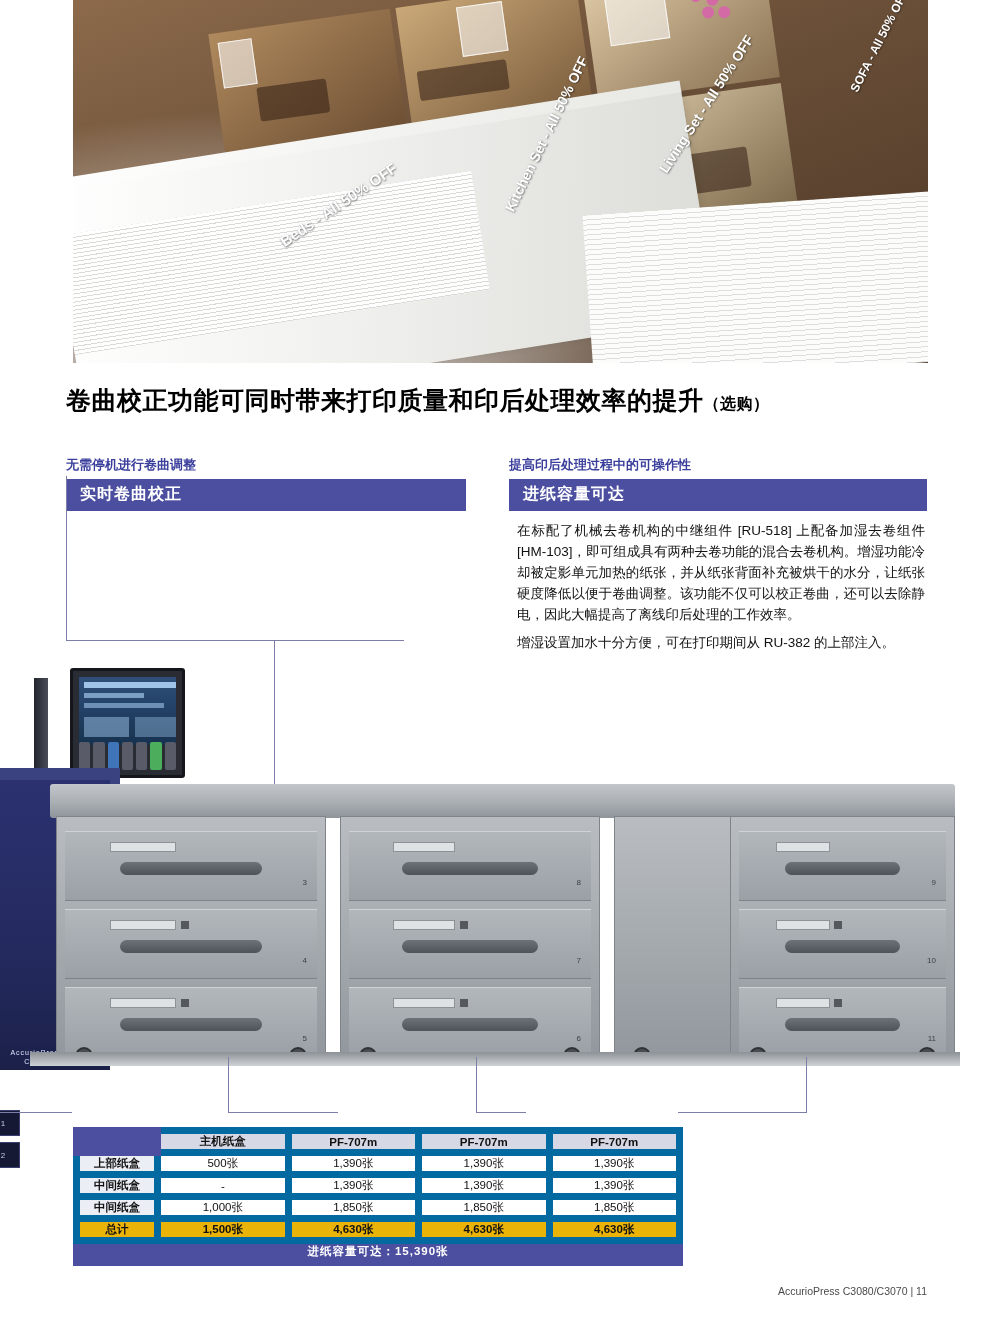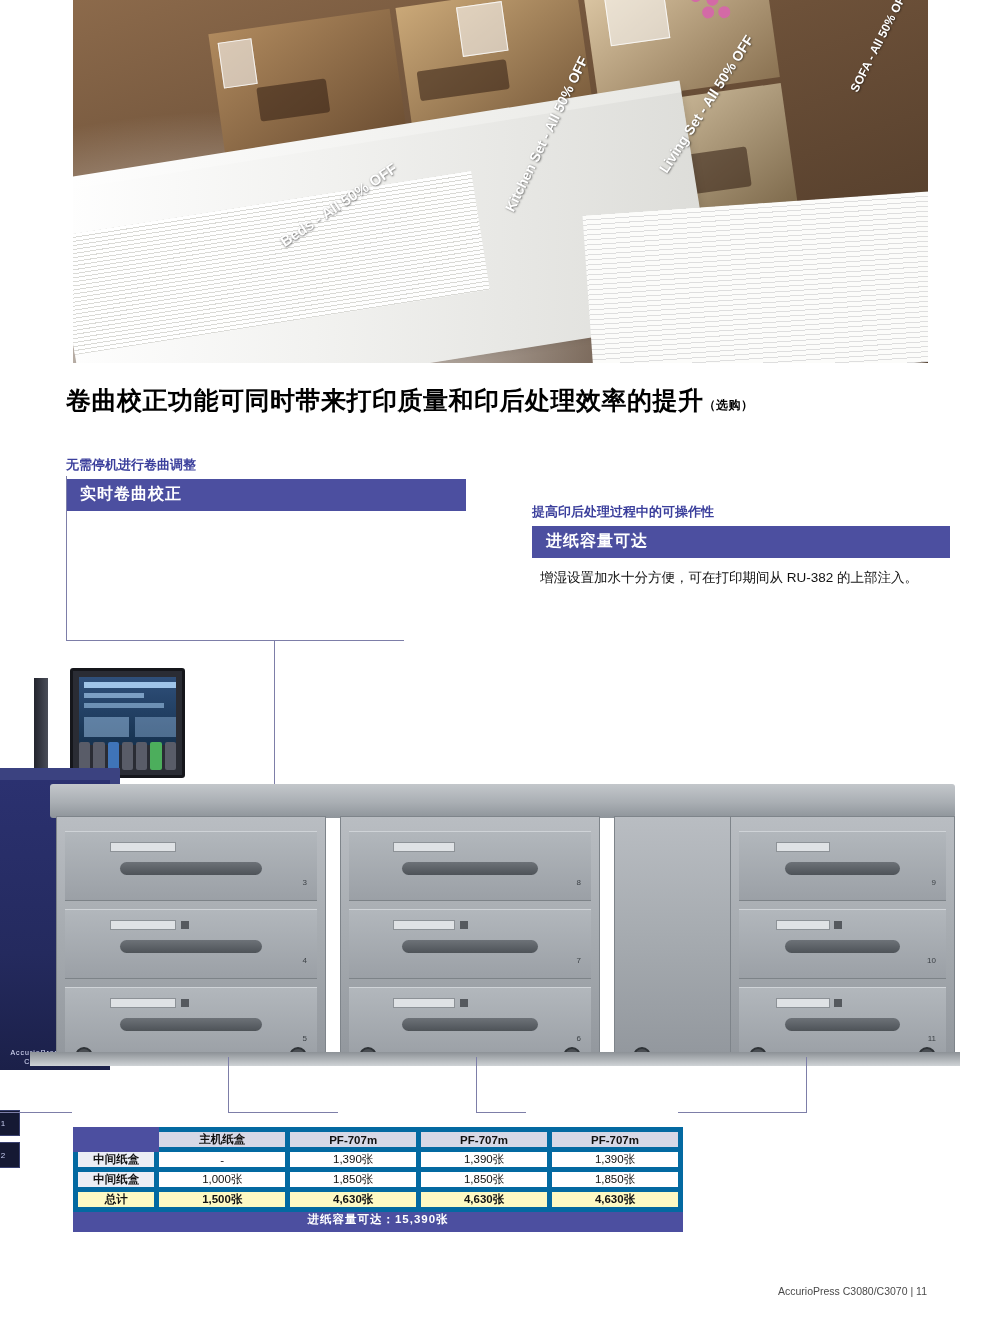--- a/index.html
+++ b/index.html
@@ -85,26 +85,26 @@
   .lbl-kitchen { left:388px; top:126px; font-size:14px; transform:rotate(-64deg); }
   .lbl-living { left:553px; top:96px; font-size:14px; transform:rotate(-57deg); }
   .lbl-sofa { left:750px; top:34px; font-size:12px; transform:rotate(-63deg); color:#fff; }
 
   
   .headline {
     position:absolute; left:66px; top:384px; width:880px;
     font-size:25px; font-weight:bold; color:#000;
     letter-spacing:.5px;
   }
-  .headline .opt { font-size:12px; font-weight:bold; }
+  .headline .opt { font-size:16px; font-weight:bold; }
 
   
   .col { position:absolute; top:456px; width:400px; }
   .col-left { left:66px; }
-  .col-right { left:532px; width:418px;margin-top:47px; }
+  .col-right { left:509px; width:418px; }
 
   .col-kicker {
     color:#3b3f9c; font-size:13px; font-weight:bold; margin-bottom:5px;
   }
   .col-bar {
     background:#4c4fa0; color:#fff; font-size:16px; font-weight:bold;
     padding:5px 0 6px 14px; letter-spacing:1px;
   }
   .col-body {
     font-size:13.5px; line-height:1.55; color:#111; padding:10px 2px 0 8px;
@@ -221,27 +221,27 @@
 
   
   .tick { position:absolute; background:#7d7ea8; }
 
   
   .tbl {
     position:absolute; left:73px; top:1127px; width:610px;
     border-collapse:collapse; font-size:11.5px; color:#111;
   }
   .tbl td, .tbl th {
-    border:5px solid #0369a1; padding:0 6px; text-align:center;
+    border:7px solid #0369a1; padding:0 6px; text-align:center;
     background:#fff; font-weight:normal;
   }
   .tbl thead th { background:#d7d8e6; font-weight:bold; }
   .tbl thead th.blank { background:#4c4fa0; border-color:#4c4fa0; }
   .tbl td.rowhdr { background:#eceef5; font-weight:bold; }
-  .tbl tr.total td { font-weight:bold; background:#fef9c3;text-align:center; }
+  .tbl tr.total td { font-weight:bold; background:#eab308;text-align:center; }
   .tbl tfoot td {
     background:#4c4fa0; color:#fff; font-weight:bold; letter-spacing:1px;
     border-color:#4c4fa0;
   }
 
   .footer {
     position:absolute; right:73px; bottom:22px;
     font-size:10.5px; color:#4a4a4a;
   }
 </style>
@@ -302,20 +302,21 @@
   <div class="col-bar">实时卷曲校正</div>
 </div>
 <div class="callout-box"></div>
 <div class="leader-v"></div>
 <div class="leader-h"></div>
 
 <div class="col col-right">
   <div class="col-kicker">提高印后处理过程中的可操作性</div>
   <div class="col-bar">进纸容量可达</div>
   <div class="col-body">
+    <p>在标配了机械去卷机构的中继组件 [RU-518] 上配备加湿去卷组件 [HM-103]，即可组成具有两种去卷功能的混合去卷机构。增湿功能冷却被定影单元加热的纸张，并从纸张背面补充被烘干的水分，让纸张硬度降低以便于卷曲调整。该功能不仅可以校正卷曲，还可以去除静电，因此大幅提高了离线印后处理的工作效率。</p>
     <p>增湿设置加水十分方便，可在打印期间从 RU-382 的上部注入。</p>
   </div>
 </div>
 
 <div class="machine">
 
   <div class="panel-arm"></div>
   <div class="panel">
     <div class="panel-screen">
       <span class="bar" style="left:5px;top:5px;width:95px;height:6px;"></span>
@@ -434,20 +435,27 @@
     <tr>
       <th class="blank" style="width:82px;"></th>
       <th style="width:132px;">主机纸盒</th>
       <th style="width:132px;">PF-707m</th>
       <th style="width:132px;">PF-707m</th>
       <th style="width:132px;">PF-707m</th>
     </tr>
   </thead>
   <tbody>
     <tr>
+      <td class="rowhdr">上部纸盒</td>
+      <td>500张</td>
+      <td>1,390张</td>
+      <td>1,390张</td>
+      <td>1,390张</td>
+    </tr>
+    <tr>
       <td class="rowhdr">中间纸盒</td>
       <td>-</td>
       <td>1,390张</td>
       <td>1,390张</td>
       <td>1,390张</td>
     </tr>
     <tr>
       <td class="rowhdr">中间纸盒</td>
       <td>1,000张</td>
       <td>1,850张</td>

